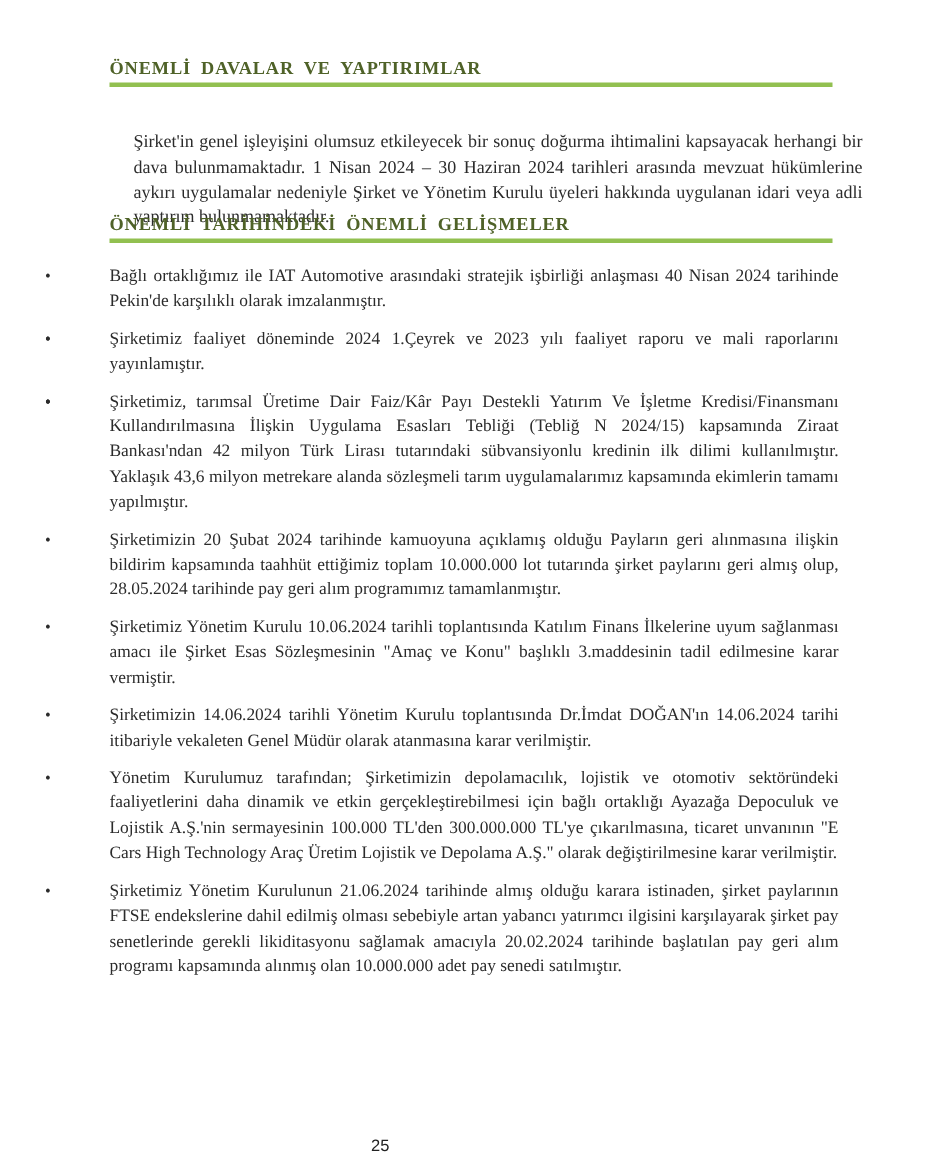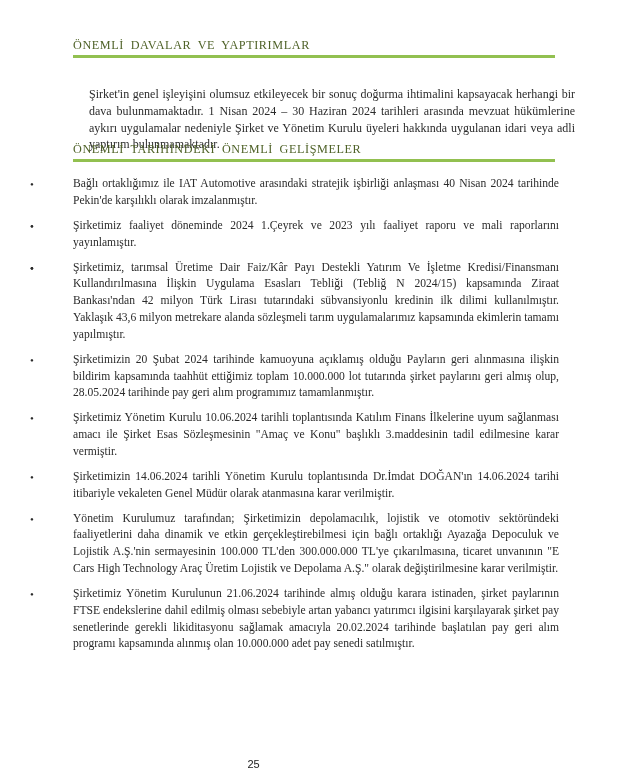--- a/index.html
+++ b/index.html
@@ -1,19 +1,19 @@
 <!DOCTYPE html>
 <html><head>
 <meta charset="utf-8">
 <style>
   html, body { margin: 0; padding: 0; background: #ffffff; }
   body { width: 619px; height: 781px; position: relative; overflow: hidden;
          font-family: "Liberation Serif", "DejaVu Serif", serif; color: #2b2b2b; }
   .section-heading { position: absolute; left: 73px; width: 482px;
-         font-weight: normal; font-size: 12.2px; color: #4f6228; letter-spacing: 0.6px;
+         font-weight: bold; font-size: 12.2px; color: #4f6228; letter-spacing: 0.6px;
          word-spacing: 3px; padding-bottom: 3px; border-bottom: 3px solid #92c050; line-height: 14px; }
   #h1 { top: 38px; }
   #h2 { top: 142px; }
   .para { position: absolute; left: 73px; width: 486px; font-size: 12px; line-height: 16.8px;
           text-align: justify; margin: 16px; }
   #p1 { top: 70px; }
   ul.bullets { position: absolute; left: 0; top: 176px; margin: 0; padding: 0; list-style: none; width: 619px; }
   ul.bullets li { position: relative; padding-left: 73px; width: 486px; font-size: 11.6px;
           line-height: 16.8px; text-align: justify; margin-bottom: 8.2px; }
   ul.bullets li .bullet { position: absolute; left: 30px; top: 0; font-size: 11px; }

